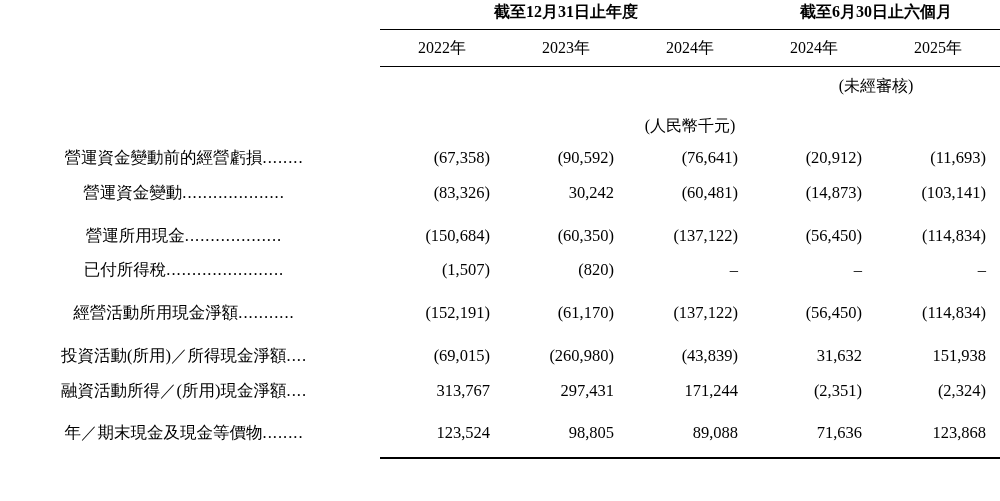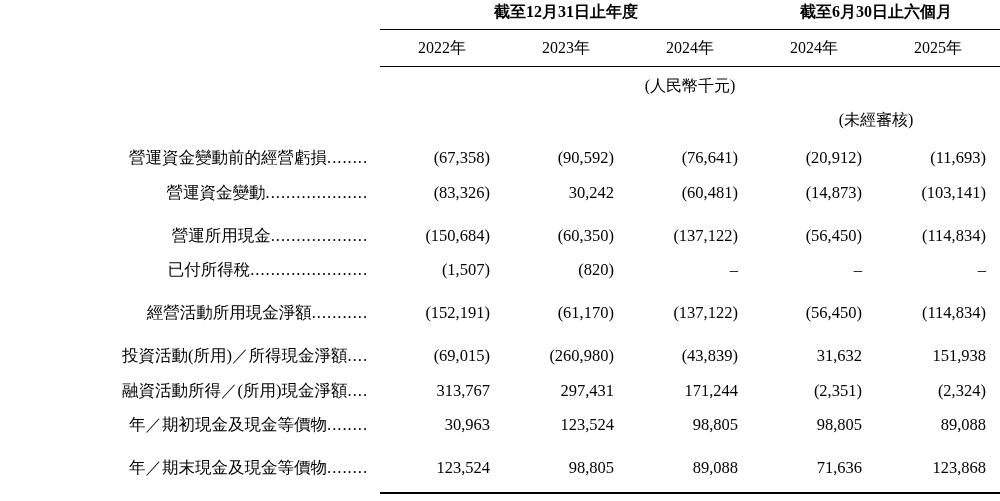--- a/index.html
+++ b/index.html
@@ -57,21 +57,21 @@
     padding: 9px 0 4px 0;
     white-space: nowrap;
   }
   .unaudited-cell {
     text-align: center;
     font-size: 16px;
     padding: 9px 0 10px 0;
     white-space: nowrap;
   }
   td.label {
-    text-align: right;
+    text-align: center;
     padding: 5px 12px 5px 0;
     font-size: 16.5px;
     white-space: nowrap;
     line-height: 1.5;
   }
   td.num {
     text-align: right;
     padding: 5px 14px 5px 0;
     font-size: 16.5px;
     white-space: nowrap;
@@ -118,30 +118,30 @@
         <td class="yr-cell yr-rule">2022年</td>
         <td class="yr-cell yr-rule">2023年</td>
         <td class="yr-cell yr-rule">2024年</td>
         <td class="yr-cell yr-rule">2024年</td>
         <td class="yr-cell yr-rule">2025年</td>
       </tr>
       <tr>
         <td></td>
         <td></td>
         <td></td>
+        <td></td>
+        <td class="unaudited-cell" colspan="2">(未經審核)</td>
+      </tr>
+      <tr>
+        <td></td>
+        <td></td>
+        <td></td>
         <td class="unit-cell">(人民幣千元)</td>
         <td></td>
         <td></td>
-      </tr>
-      <tr>
-        <td></td>
-        <td></td>
-        <td></td>
-        <td></td>
-        <td class="unaudited-cell" colspan="2">(未經審核)</td>
       </tr>
     </thead>
     <tbody>
 
       <tr>
         <td class="label"><span>營運資金變動前的經營虧損</span><span class="dots">........</span></td>
         <td class="num">(67,358)</td>
         <td class="num">(90,592)</td>
         <td class="num">(76,641)</td>
         <td class="num">(20,912)</td>
@@ -195,28 +195,20 @@
 
       <tr class="bold">
         <td class="label"><span>融資活動所得／(所用)現金淨額</span><span class="dots">....</span></td>
         <td class="num">313,767</td>
         <td class="num">297,431</td>
         <td class="num">171,244</td>
         <td class="num">(2,351)</td>
         <td class="num">(2,324)</td>
       </tr>
 
-      <tr class="bold">
-        <td class="label"><span>年／期初現金及現金等價物</span><span class="dots">........</span></td>
-        <td class="num">30,963</td>
-        <td class="num">123,524</td>
-        <td class="num">98,805</td>
-        <td class="num">98,805</td>
-        <td class="num">89,088</td>
-      </tr>
 
       <tr class="bold gap-above">
         <td class="label"><span>年／期末現金及現金等價物</span><span class="dots">........</span></td>
         <td class="num">123,524</td>
         <td class="num">98,805</td>
         <td class="num">89,088</td>
         <td class="num">71,636</td>
         <td class="num">123,868</td>
       </tr>
 

